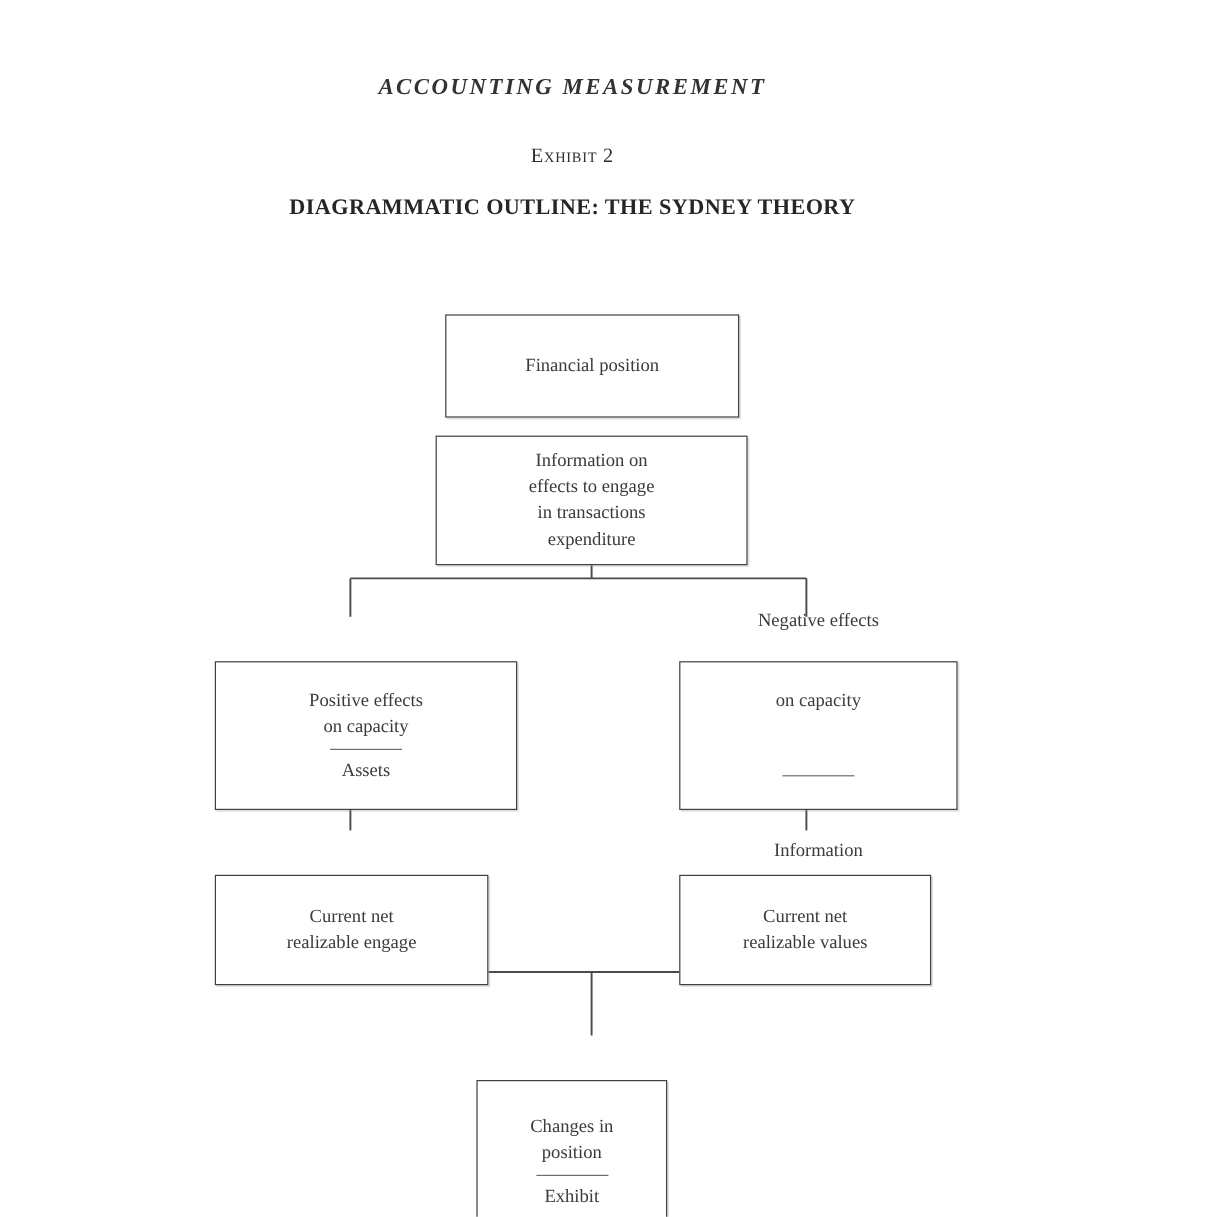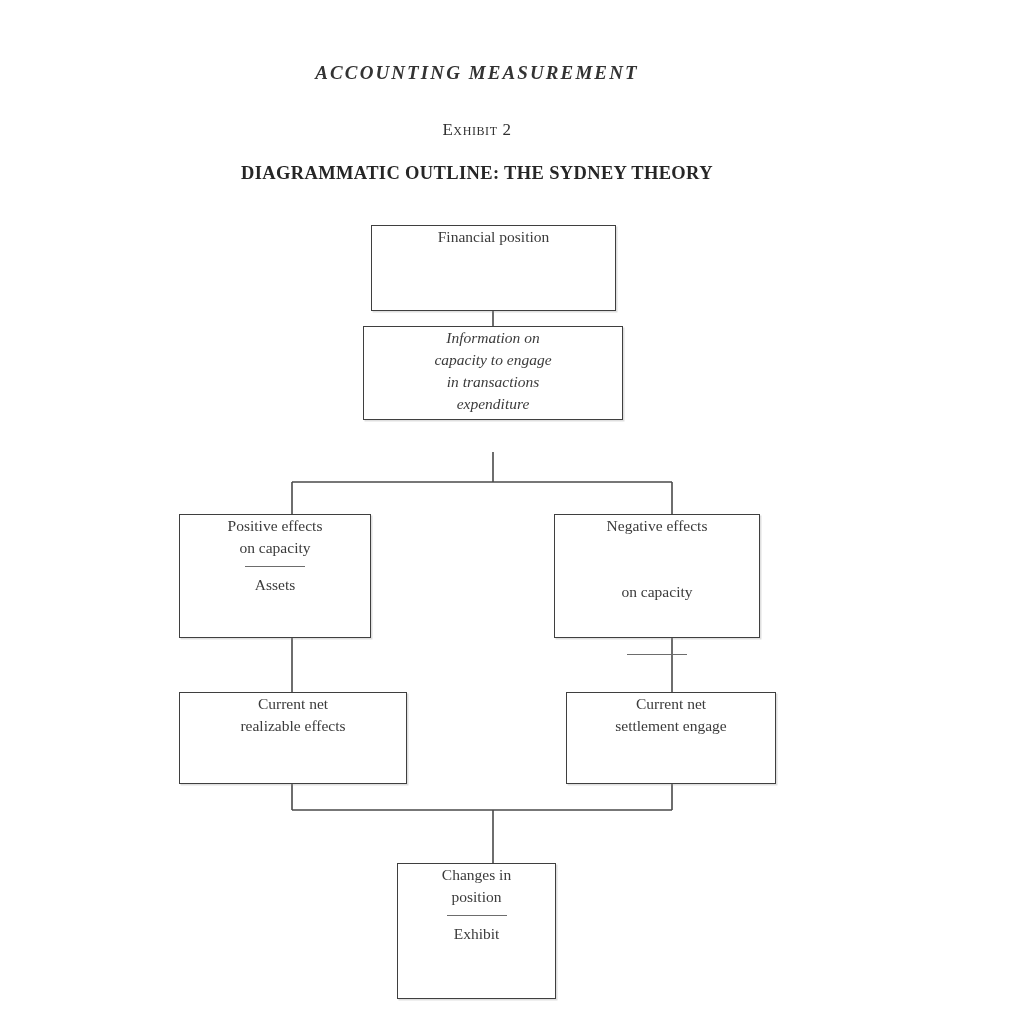--- a/index.html
+++ b/index.html
@@ -84,40 +84,42 @@
   
   .node {
     position: absolute;
     box-sizing: border-box;
     border: 1.5px solid #3f3f3f;
     background: #ffffff;
     box-shadow: 1.5px 1.5px 0 rgba(150,150,150,0.30);
     display: flex;
     flex-direction: column;
     align-items: center;
+    justify-content: center;
     text-align: center;
     font-size: 15.5px;
     line-height: 22px;
     color: #3b3b3b;
     z-index: 2;
+    margin-top: 37px;
   }
   .node .line { display: block; white-space: nowrap; }
 
   .node .rule {
     width: 60px;
     height: 0;
     border-top: 1.8px solid #6d6d6d;
     margin: 7px 0 7px 0;
   }
 
   
   #node-financial-position   { left: 371px; top: 225px; width: 245px; height:  86px; }
-  #node-information-capacity { left: 363px; top: 326px; width: 260px; height: 94px; font-style: italic; }
-  #node-positive-effects     { left: 179px; top: 514px; width: 192px; height: 124px; }
-  #node-negative-effects     { left: 554px; top: 514px; width: 206px; height: 124px; gap: 44px; }
+  #node-information-capacity { left: 363px; top: 326px; width: 260px; height: 108px; }
+  #node-positive-effects     { left: 179px; top: 514px; width: 252px; height: 124px; }
+  #node-negative-effects     { left: 566px; top: 514px; width: 232px; height: 124px; gap: 44px; }
   #node-current-net-realizable { left: 179px; top: 692px; width: 228px; height:  92px; }
   #node-current-net-settlement { left: 566px; top: 692px; width: 210px; height:  92px; }
   #node-changes-in-capacity  { left: 397px; top: 863px; width: 159px; height: 136px; }
 </style>
 </head>
 <body>
 
 <div id="page">
 
   <div class="running-head">ACCOUNTING MEASUREMENT</div>
@@ -143,47 +145,47 @@
     <line x1="292" y1="810" x2="672" y2="810"></line>
     <line x1="493" y1="810" x2="493" y2="863"></line>
   </svg>
 
   <div class="node" id="node-financial-position">
     <span class="line">Financial position</span>
   </div>
 
   <div class="node" id="node-information-capacity">
     <span class="line">Information on</span>
-    <span class="line">capacity to engage</span>
+    <span class="line">effects to engage</span>
     <span class="line">in transactions</span>
     <span class="line">expenditure</span>
   </div>
 
   <div class="node" id="node-positive-effects">
     <span class="line">Positive effects</span>
     <span class="line">on capacity</span>
     <span class="rule"></span>
     <span class="line">Assets</span>
   </div>
 
   <div class="node" id="node-negative-effects">
     <span class="line">Negative effects</span>
     <span class="line">on capacity</span>
     <span class="rule"></span>
     <span class="line">Information</span>
   </div>
 
   <div class="node" id="node-current-net-realizable">
     <span class="line">Current net</span>
-    <span class="line">realizable effects</span>
+    <span class="line">realizable engage</span>
   </div>
 
   <div class="node" id="node-current-net-settlement">
     <span class="line">Current net</span>
-    <span class="line">settlement engage</span>
+    <span class="line">realizable values</span>
   </div>
 
   <div class="node" id="node-changes-in-capacity">
     <span class="line">Changes in</span>
     <span class="line">position</span>
     <span class="rule"></span>
     <span class="line">Exhibit</span>
   </div>
 
 </div>

